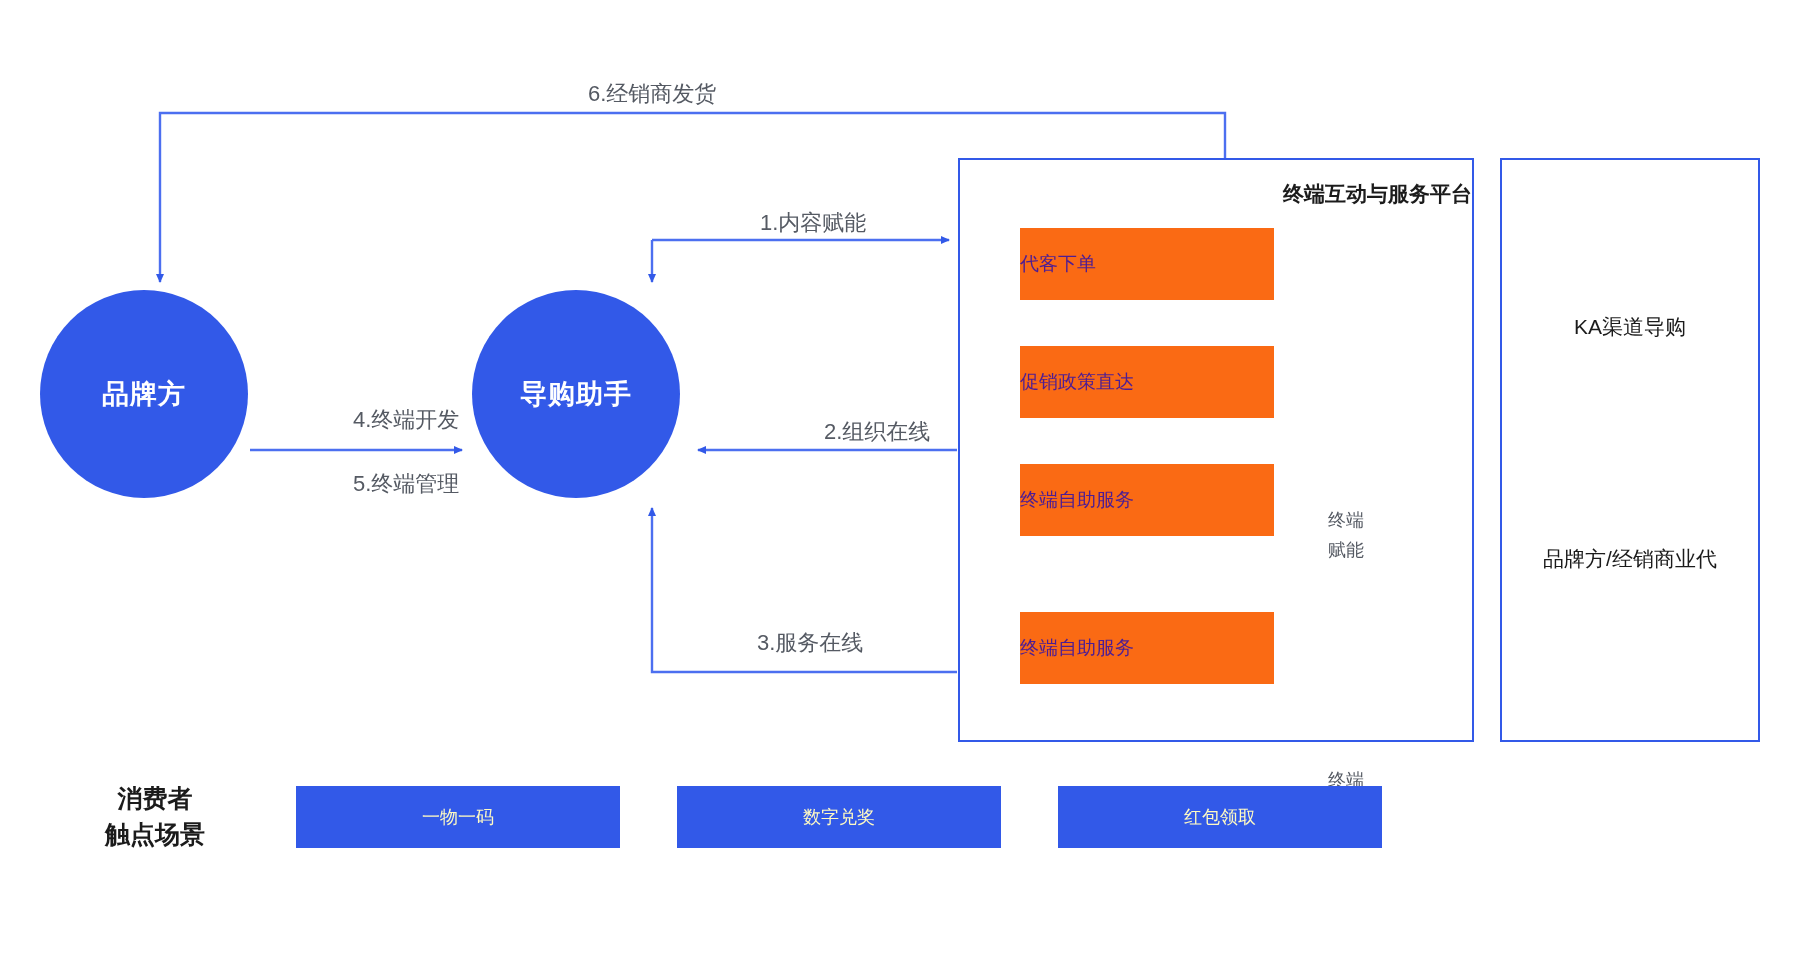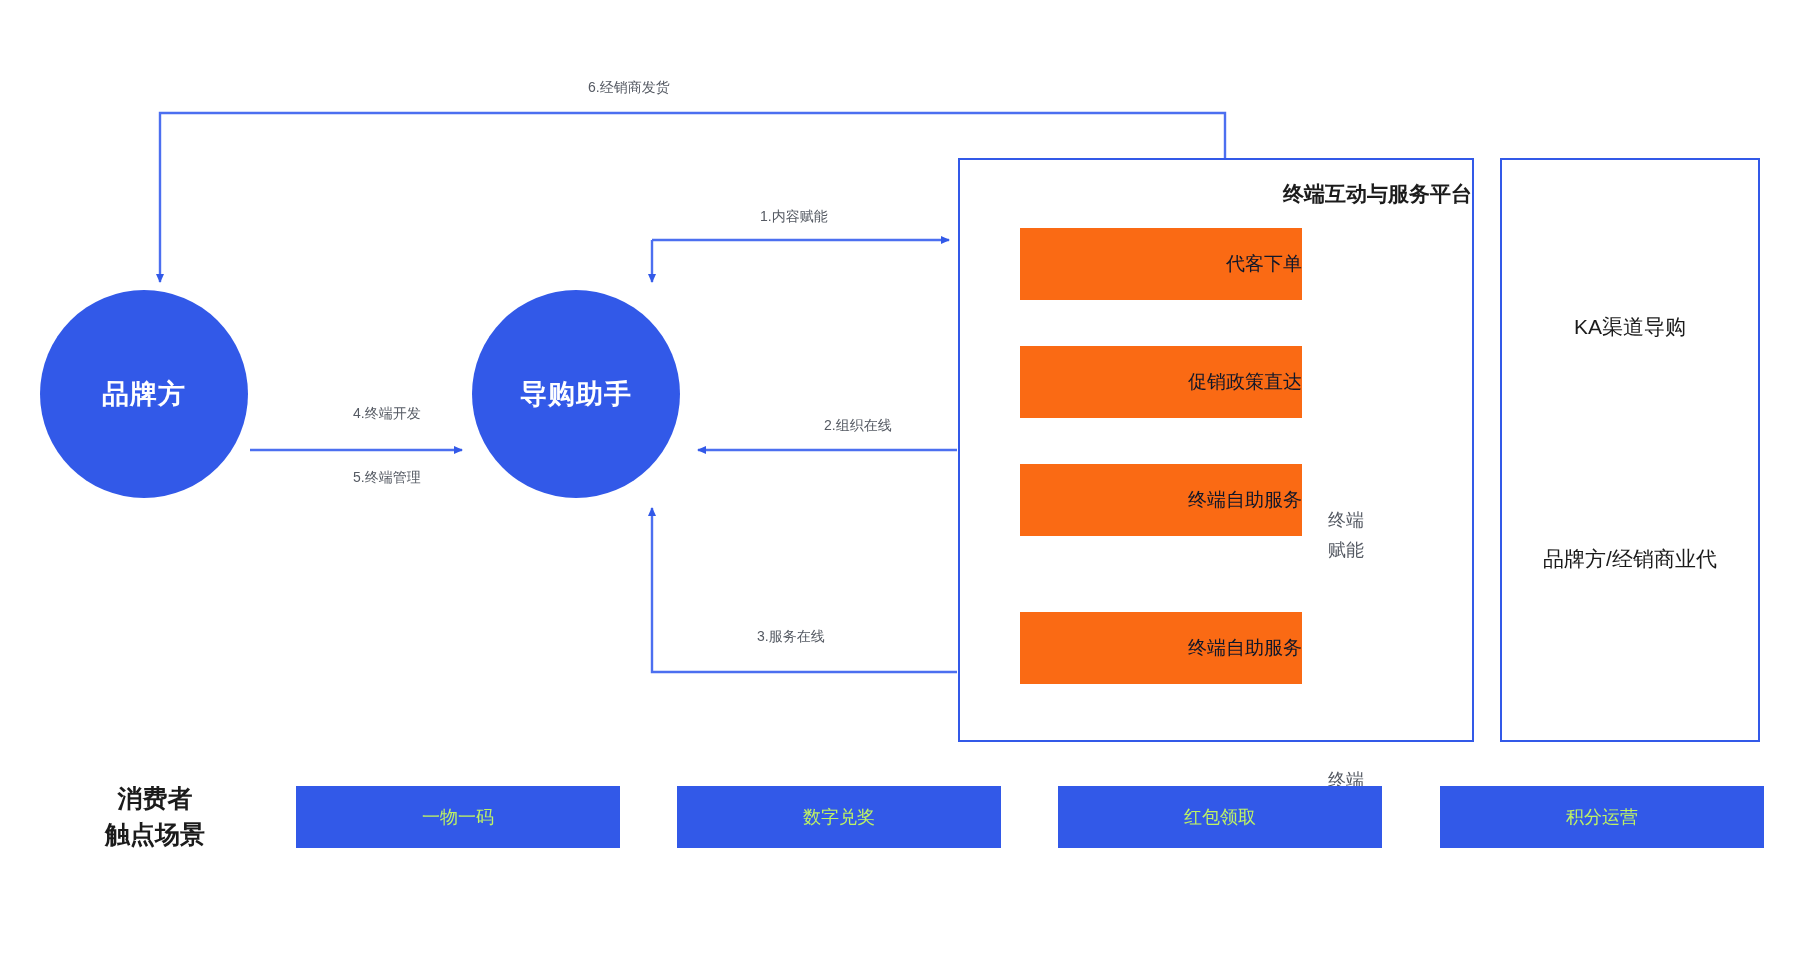--- a/index.html
+++ b/index.html
@@ -64,27 +64,27 @@
     left: 0; top: 20px;
     width: 100%;
     text-align: right;
     font-size: 21px;
     font-weight: bold;
     color: #1b1b1b;
   }
   .feature-box {
     position: absolute;
     left: 60px;
-    width: 282px;
+    width: 254px;
     height: 72px;
     background: #FA6A14;
-    color: #0f172a;
+    color: #4c1d95;
     display: flex;
     align-items: center;
-    justify-content: flex-end;
+    justify-content: flex-start;
     font-size: 19px;
   }
   #feature-0 { top: 68px; }
   #feature-1 { top: 186px; }
   #feature-2 { top: 304px; }
   #feature-3 { top: 452px; }
 
   .side-label {
     position: absolute;
     font-size: 18px;
@@ -129,36 +129,36 @@
     color: #1b1b1b;
     line-height: 36px;
     white-space: pre-line;
     z-index: 4;
   }
   .touchpoint-box {
     position: absolute;
     top: 786px;
     height: 62px;
     background: #3259E8;
-    color: #bef264;
+    color: #fef9c3;
     display: flex;
     align-items: center;
     justify-content: center;
     font-size: 18px;
     z-index: 4;
   }
   #touchpoint-0 { left: 296px;  width: 324px; }
   #touchpoint-1 { left: 677px;  width: 324px; }
   #touchpoint-2 { left: 1058px; width: 324px; }
   #touchpoint-3 { left: 1440px; width: 324px; }
 
   
   .edge-label {
     position: absolute;
-    font-size: 14px;
+    font-size: 22px;
     color: #555a63;
     white-space: nowrap;
     z-index: 5;
   }
   #edge-label-6  { left: 588px; top: 79px; }
   #edge-label-1  { left: 760px; top: 208px; }
   #edge-label-2  { left: 824px; top: 417px; }
   #edge-label-3  { left: 757px; top: 628px; }
   #edge-label-4  { left: 353px; top: 405px; }
   #edge-label-5  { left: 353px; top: 469px; }
@@ -253,17 +253,14 @@
 
   <div id="touchpoint-0" class="touchpoint-box">
     <span>一物一码</span>
   </div>
   <div id="touchpoint-2" class="touchpoint-box">
     <span>红包领取</span>
   </div>
   <div id="touchpoint-1" class="touchpoint-box">
     <span>数字兑奖</span>
   </div>
-  <div id="touchpoint-3" class="touchpoint-box">
-    <span>积分运营</span>
-  </div>
 
 </div>
 
 </body></html>

